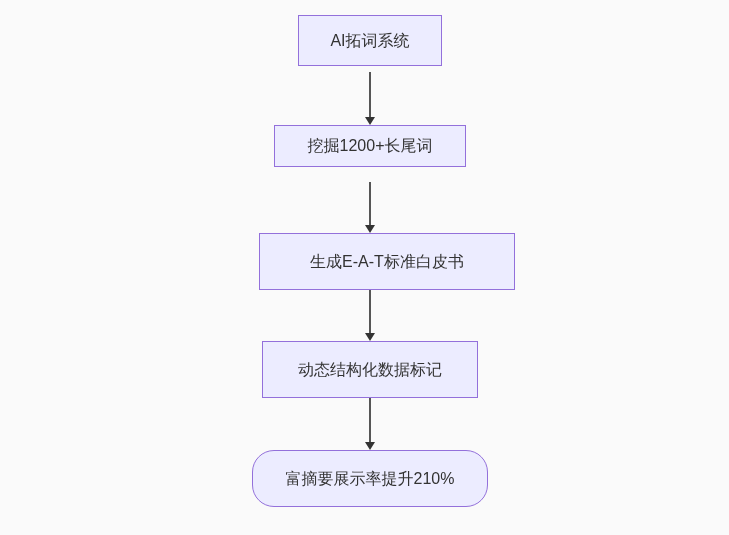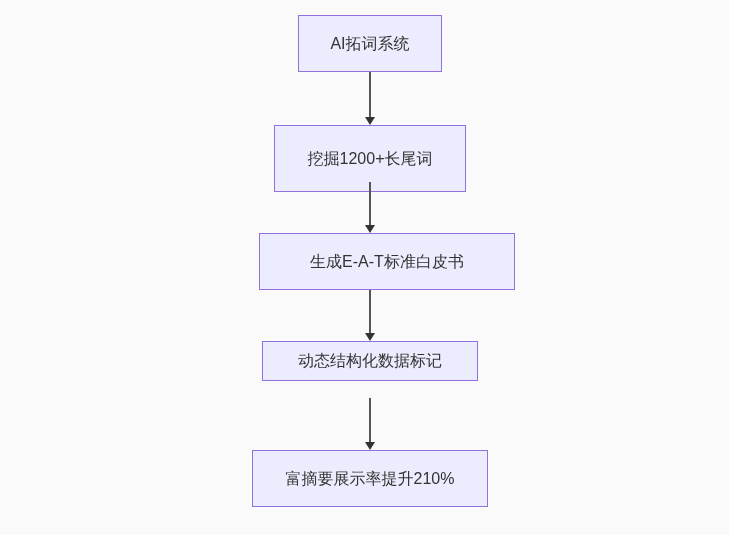--- a/index.html
+++ b/index.html
@@ -23,25 +23,25 @@
     border: 1px solid var(--node_border, #9370DB);
     color: var(--node_text, #333333);
     font-size: 16px;
     line-height: 1;
     display: flex;
     align-items: center;
     justify-content: center;
     text-align: center;
     white-space: nowrap;
   }
-  .node-1 { left: 298px; top: 15px;  width: 144px; height: 57px; }
-  .node-2 { left: 274px; top: 125px; width: 192px; height: 67px; }
+  .node-1 { left: 298px; top: 15px;  width: 144px; height: 51px; }
+  .node-2 { left: 274px; top: 125px; width: 192px; height: 42px; }
   .node-3 { left: 259px; top: 233px; width: 256px; height: 57px; }
-  .node-4 { left: 262px; top: 341px; width: 216px; height: 40px; justify-content: center; }
-  .node-5 { left: 252px; top: 450px; width: 236px; height: 57px; }
+  .node-4 { left: 262px; top: 341px; width: 216px; height: 57px; justify-content: center; }
+  .node-5 { left: 252px; top: 450px; width: 236px; height: 57px; border-radius: 22px; }
 
   .arrow-line {
     position: absolute;
     left: 369px;
     width: 2px;
     background: var(--arrow_line, #555555);
   }
   .arrow-head {
     position: absolute;
     left: 365px;

